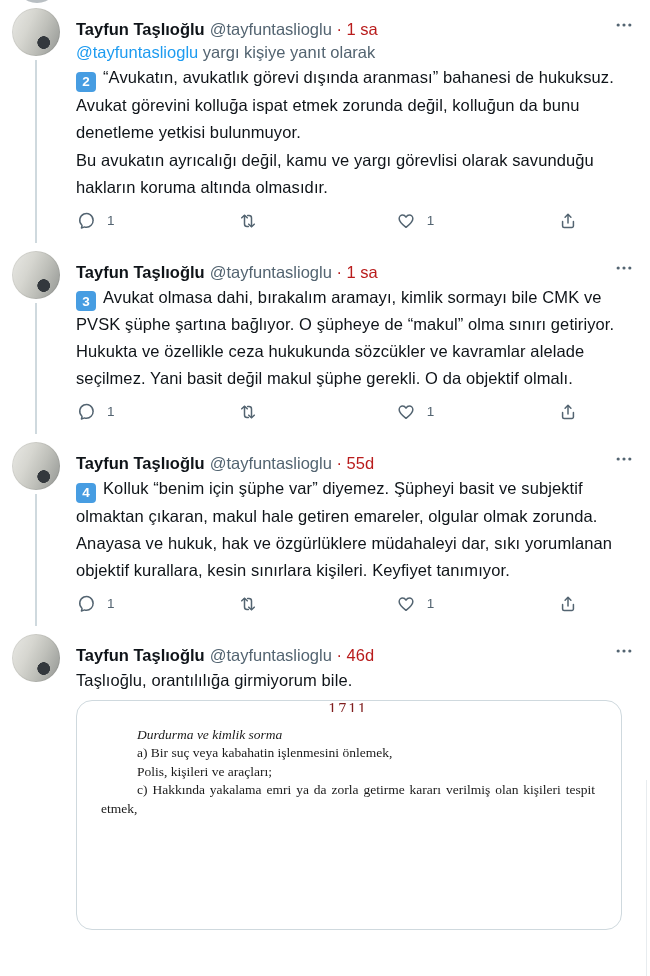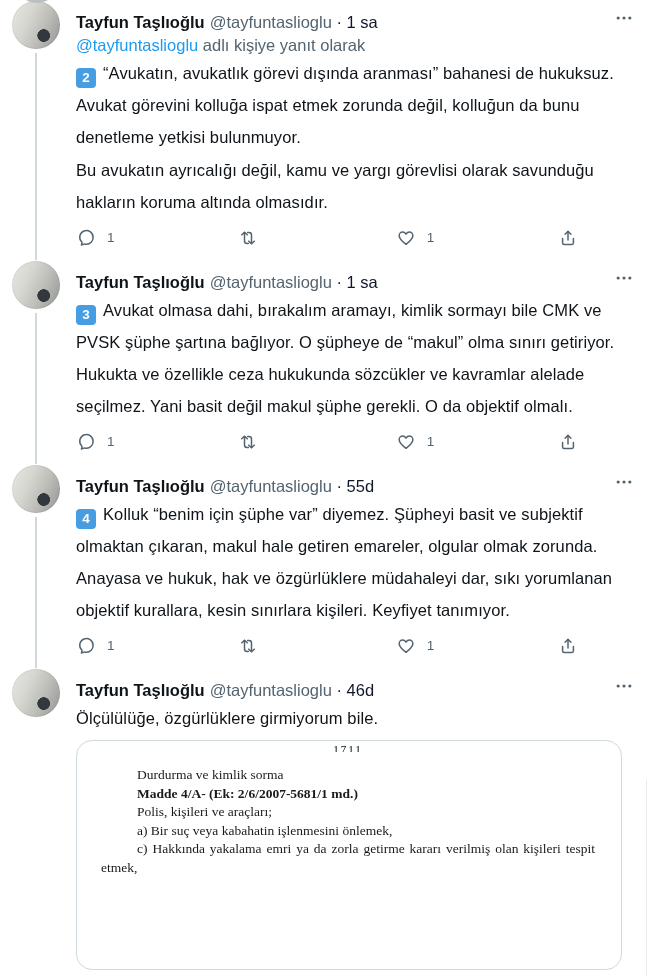--- a/index.html
+++ b/index.html
@@ -5,68 +5,68 @@
   html,body{margin:0;padding:0;}
   body{
     width:650px;height:976px;overflow:hidden;position:relative;
     background:#ffffff;color:#0f1419;
     font-family:"Liberation Sans",sans-serif;
     -webkit-font-smoothing:antialiased;
   }
   .prev-avatar{position:absolute;top:-45px;left:14px;width:46px;height:48px;border-radius:50%;background:#b9bfc3;}
   .right-edge{position:absolute;top:780px;bottom:0;right:3px;width:1px;background:#e8ecef;}
 
-  .tweet{display:flex;padding:1px 16px 0 12px;}
+  .tweet{display:flex;padding:8px 16px 0 12px;}
   .gutter{width:48px;flex-shrink:0;display:flex;flex-direction:column;align-items:center;}
   .avatar{
     width:48px;height:48px;border-radius:50%;flex-shrink:0;
     background:
       radial-gradient(circle at 66% 72%, #33383d 0 13%, rgba(0,0,0,0) 14%),
       linear-gradient(115deg,#e9e9e5 0%,#d6d6d0 35%,#bfc0ba 60%,#a3a5a1 85%,#8f918d 100%);
     box-shadow:inset 0 0 0 1px rgba(0,0,0,.06);
   }
   .thread-line{width:2px;flex:1;background:#cfd9de;margin-top:4px;}
   .content{flex:1;min-width:0;margin-left:16px;padding-top:5px;}
 
   .header{display:flex;align-items:baseline;font-size:16.5px;line-height:21px;white-space:nowrap;}
   .name{font-weight:700;color:#0f1419;}
   .handle{color:#536471;margin-left:5px;font-weight:400;}
-  .time{color:#0f172a;}
+  .time{color:#b91c1c;}
   .time::before{content:"\00a0\00b7\00a0";}
   .more{margin-left:auto;color:#536471;display:flex;align-items:center;padding:2px 0 0 8px;cursor:pointer;}
 
   .reply-ctx{font-size:16.5px;line-height:22px;color:#536471;margin-top:1px;}
   .reply-ctx .link{color:#1d9bf0;}
 
-  .para{font-size:16.5px;line-height:32px;margin:1px 0 0;color:#0f1419;letter-spacing:.1px;}
+  .para{font-size:16.5px;line-height:27px;margin:1px 0 0;color:#0f1419;letter-spacing:.1px;}
   .para + .para{}
   .badge{
     display:inline-flex;align-items:center;justify-content:center;
     width:20px;height:20px;border-radius:4px;background:#479de2;color:#fff;
     font-weight:700;font-size:13.5px;margin-right:7px;vertical-align:-3px;
   }
 
   .actions{display:flex;justify-content:space-between;max-width:516px;margin-top:10px;padding-bottom:12px;color:#536471;}
   .action{display:flex;align-items:center;gap:11px;font-size:13.5px;min-width:34px;cursor:pointer;}
   .aicon{width:20px;height:20px;display:block;}
   .count{line-height:20px;}
 
   .doc-card{
     width:546px;height:230px;margin-top:6px;box-sizing:border-box;
     border:1px solid #cfd9de;border-radius:16px;background:#fff;overflow:hidden;
   }
   .doc-inner{
     font-family:"Liberation Serif",serif;font-size:13.5px;line-height:18.5px;
     color:#1a1a1a;padding:0 26px 0 24px;
   }
-  .doc-pagenum{height:9px;overflow:hidden;text-align:center;font-size:11px;line-height:12px;color:#000000;letter-spacing:2px;margin-top:2px;}
+  .doc-pagenum{height:9px;overflow:hidden;text-align:center;font-size:16px;line-height:12px;color:#7f1d1d;letter-spacing:2px;margin-top:2px;}
   .doc-body{margin-top:14px;}
   .doc-line{text-indent:36px;}
   .doc-line.just{text-align:justify;}
-  .doc-title-i{}
+  .doc-title-i{font-style:italic;}
   .doc-title-b{font-weight:700;}
 </style>
 </head>
 <body>
 
 <div class="prev-avatar"></div>
 <div class="right-edge"></div>
 
 <article class="tweet">
   <div class="gutter">
@@ -83,21 +83,21 @@
             <g fill="#536471">
               <circle cx="5" cy="12" r="1.9"></circle>
               <circle cx="12" cy="12" r="1.9"></circle>
               <circle cx="19" cy="12" r="1.9"></circle>
             </g>
           </svg>
       </span>
     </div>
     <div class="reply-ctx">
       <span class="link">@tayfuntaslioglu</span>
-      <span>adlı kişiye yanıt olarak</span>
+      <span>yargı kişiye yanıt olarak</span>
     </div>
     <p class="para">
       <span class="badge">2</span><span>“Avukatın, avukatlık görevi dışında aranması” bahanesi de hukuksuz. Avukat görevini kolluğa ispat etmek zorunda değil, kolluğun da bunu denetleme yetkisi bulunmuyor.</span>
     </p>
     <p class="para">Bu avukatın ayrıcalığı değil, kamu ve yargı görevlisi olarak savunduğu hakların koruma altında olmasıdır.</p>
     <div class="actions">
       <div class="action">
         <svg class="aicon" viewBox="0 0 24 24" fill="none" stroke="#536471" stroke-width="1.8" stroke-linecap="round" stroke-linejoin="round">
             <path d="M20.5 11a8 8 0 1 0-13.6 5.7c.3.3.4.7.3 1.1l-.7 2.6 3.1-1.1c.3-.1.6-.1.9 0 .5.1 1 .2 1.5.2a8 8 0 0 0 8.5-8.5z"></path>
           </svg>
@@ -256,29 +256,28 @@
       <span class="more">
         <svg class="aicon" viewBox="0 0 24 24">
             <g fill="#536471">
               <circle cx="5" cy="12" r="1.9"></circle>
               <circle cx="12" cy="12" r="1.9"></circle>
               <circle cx="19" cy="12" r="1.9"></circle>
             </g>
           </svg>
       </span>
     </div>
-    <p class="para">Ölçülülüğe, özgürlüklere girmiyorum bile.</p>
+    <p class="para">Taşlıoğlu, orantılılığa girmiyorum bile.</p>
 
     <div class="doc-card">
       <div class="doc-inner">
         <div class="doc-pagenum">1711</div>
         <div class="doc-body">
           <div class="doc-line doc-title-i">Durdurma ve kimlik sorma</div>
-          <div class="doc-line doc-title-b">Madde 4/A- (Ek: 2/6/2007-5681/1 md.)</div>
+          <div class="doc-line">a) Bir suç veya kabahatin işlenmesini önlemek,</div>
           <div class="doc-line">Polis, kişileri ve araçları;</div>
-          <div class="doc-line">a) Bir suç veya kabahatin işlenmesini önlemek,</div>
           <div class="doc-line just">c) Hakkında yakalama emri ya da zorla getirme kararı verilmiş olan kişileri tespit etmek,</div>
 
         </div>
       </div>
     </div>
   </div>
 </article>
 
 </body></html>

